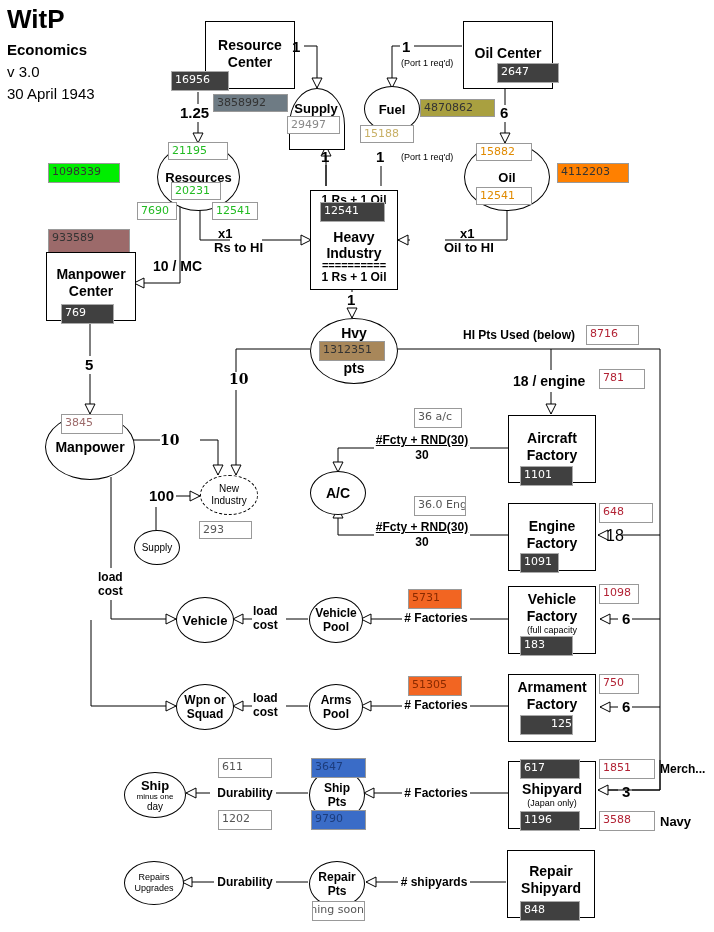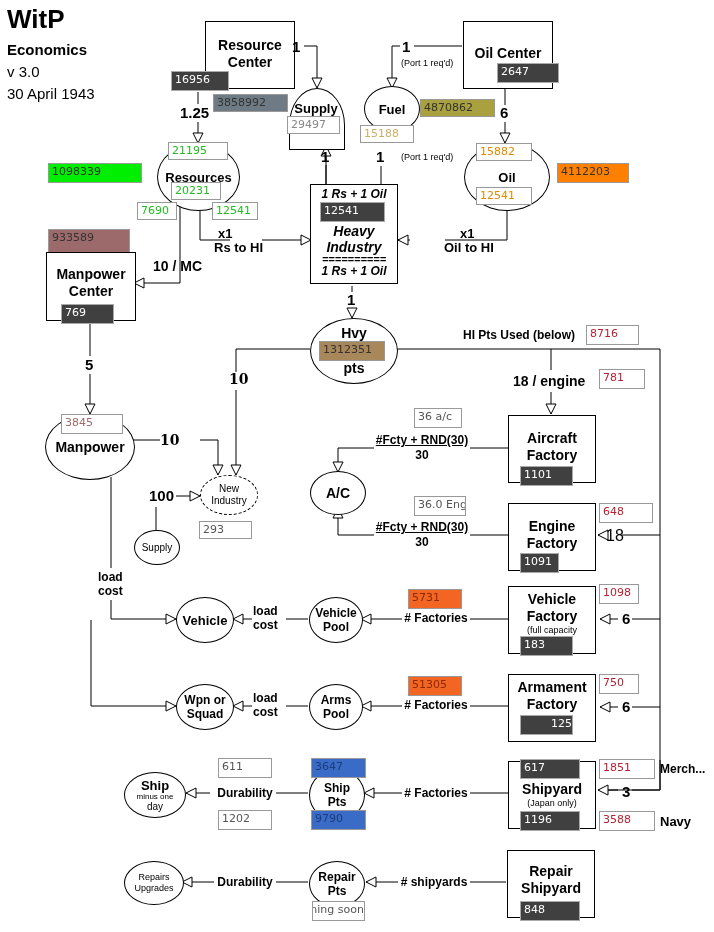--- a/index.html
+++ b/index.html
@@ -131,34 +131,34 @@
 <div class="fld" style="left:420px;top:99px;width:75px;background:#a9a040;color:#333;">4870862</div>
 <div class="fld" style="left:360px;top:125px;width:54px;color:#c8b066;">15188</div>
 
 <div class="ell" style="left:157px;top:143px;width:81px;height:66px;">
     <span>Resources</span>
   </div>
 <div class="fld green" style="left:168px;top:142px;width:60px;">21195</div>
 <div class="fld green" style="left:171px;top:182px;width:50px;">20231</div>
 <div class="fld green" style="left:137px;top:202px;width:40px;">7690</div>
 <div class="fld green" style="left:212px;top:202px;width:46px;">12541</div>
-<div class="fld" style="left:48px;top:163px;width:94px;height:20px;background:#00ee00;color:#333;">1098339</div>
+<div class="fld" style="left:48px;top:163px;width:72px;height:20px;background:#00ee00;color:#333;">1098339</div>
 
 <div class="ell" style="left:464px;top:143px;width:84px;height:66px;">
     <span>Oil</span>
   </div>
 <div class="fld orange" style="left:476px;top:143px;width:56px;">15882</div>
 <div class="fld orange" style="left:476px;top:187px;width:56px;">12541</div>
 <div class="fld" style="left:557px;top:163px;width:72px;height:20px;background:#ff8000;color:#333;">4112203</div>
 <div class="abs lbl-sm" style="left:401px;top:152px;font-size:9px;">(Port 1 req'd)</div>
 
 <div class="abs num" style="left:321px;top:148px;">1</div>
 <div class="abs num" style="left:376px;top:148px;">1</div>
 
-<div class="box" style="left:310px;top:184px;width:86px;height:98px;font-size:12px;font-style:italic;">
+<div class="box" style="left:310px;top:190px;width:86px;height:98px;font-size:12px;">
   <div style="margin-top:2px;">1 Rs + 1 Oil</div>
   <div style="margin-top:22px;font-size:14px;line-height:16px;"><span>Heavy</span><br><span>Industry</span></div>
   <div style="line-height:8px;font-size:11px;">==========</div>
   <div style="margin-top:1px;">1 Rs + 1 Oil</div>
 </div>
 <div class="fld dark" style="left:320px;top:202px;width:65px;height:20px;">12541</div>
 
 <div class="abs lbl" style="left:218px;top:226px;">x1</div>
 <div class="abs lbl" style="left:214px;top:240px;">Rs to HI</div>
 <div class="abs lbl" style="left:460px;top:226px;">x1</div>

